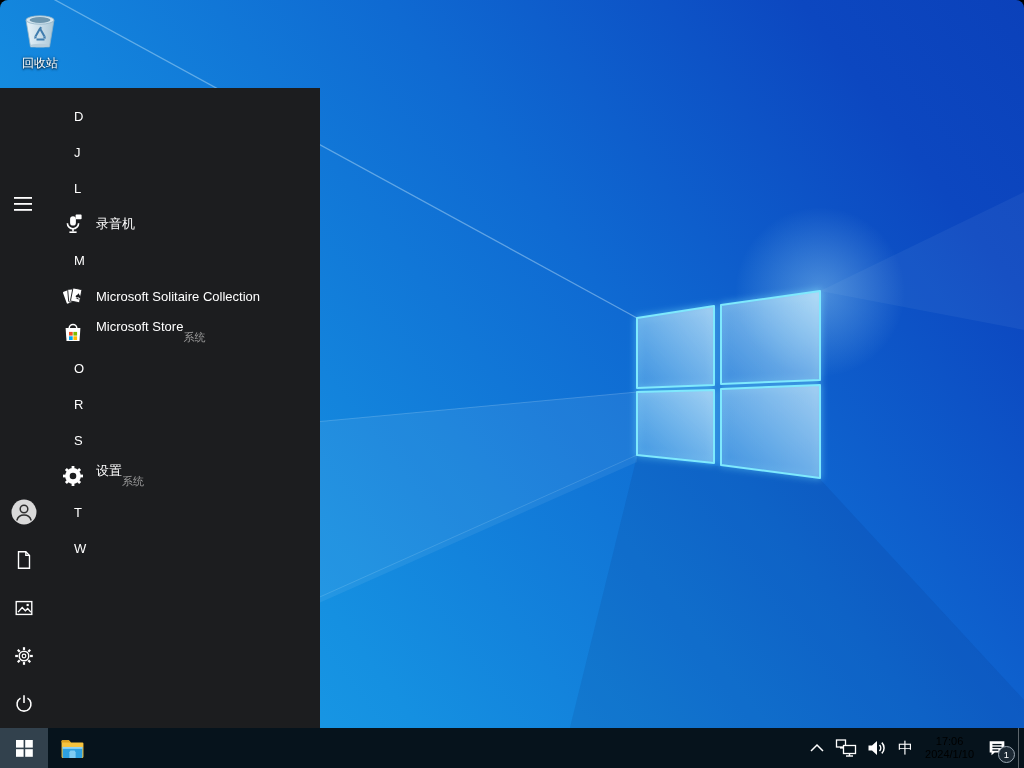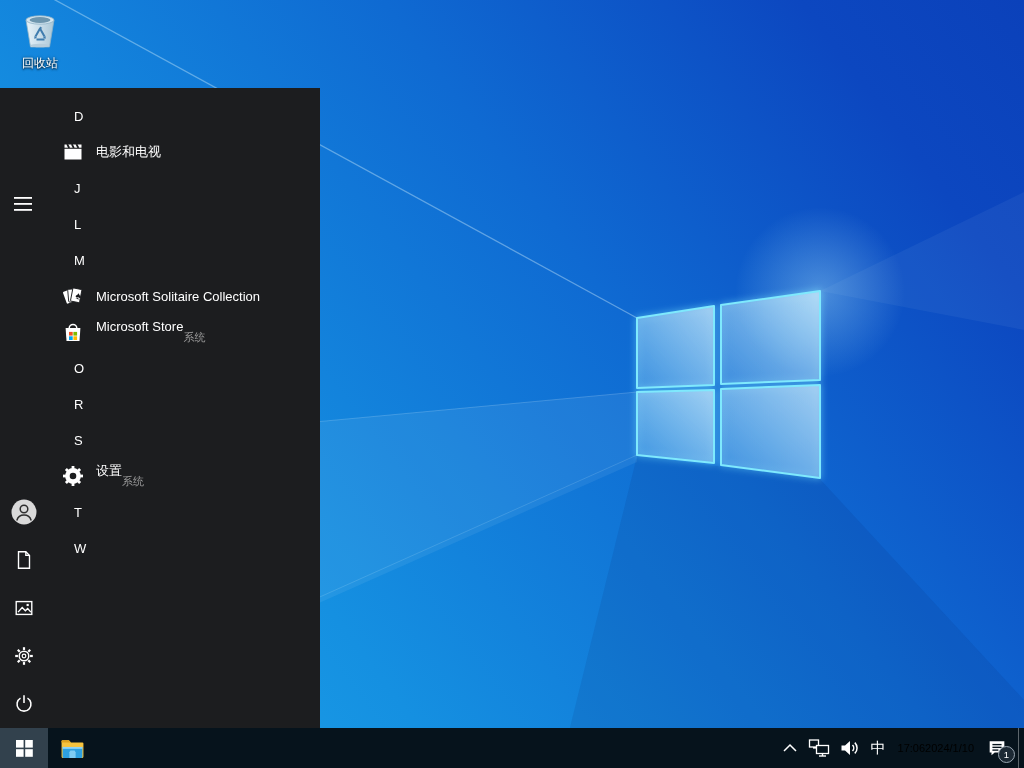--- a/index.html
+++ b/index.html
@@ -2,21 +2,21 @@
 <html><head>
 <meta charset="utf-8">
 <style>
   html,body{margin:0;padding:0;background:#000;}
   .screen{position:relative;width:1024px;height:768px;overflow:hidden;
           font-family:"Liberation Sans","DejaVu Sans",sans-serif;
           -webkit-font-smoothing:antialiased;}
 
   
   .desktop{position:absolute;inset:0;
-    background:linear-gradient(53deg,#1fa9ec 0%,#1590e1 28%,#0f6ad2 60%,#0c47c0 86%,#0b41ba 100%);}
+    background:linear-gradient(53deg,#1fa9ec 0%,#1590e1 28%,#0f6ad2 60%,#0c47c0 86%,#0b41ba 100%);border-radius:8px;}
   .wallpaper{position:absolute;inset:0;}
 
   
   .recycle-bin{position:absolute;left:12px;top:8px;width:56px;text-align:center;cursor:default;}
   .rb-label{margin-top:1px;font-size:12px;color:#fff;
             text-shadow:0 1px 2px rgba(0,0,0,.85),0 0 3px rgba(0,0,0,.6);}
 
   
   .start-menu{position:absolute;left:0;top:88px;width:320px;height:640px;
               background:#1c1d1f;z-index:5;overflow:hidden;}
@@ -38,21 +38,21 @@
   
   .taskbar{position:absolute;left:0;bottom:0;width:1024px;height:40px;background:#06131c;
            display:flex;align-items:stretch;z-index:10;}
   .start-button{width:48px;display:flex;align-items:center;justify-content:center;
                 background:#32414d;cursor:pointer;}
   .task-btn{width:48px;display:flex;align-items:center;justify-content:center;cursor:pointer;}
   .tray{margin-left:auto;display:flex;align-items:center;height:100%;}
   .tray-item{height:100%;display:flex;align-items:center;justify-content:center;
              padding:0 5px;cursor:pointer;color:#fff;}
   .ime{font-size:15px;line-height:40px;}
-  .clock{display:flex;flex-direction:row;align-items:center;justify-content:center;
+  .clock{display:flex;flex-direction:column;align-items:center;justify-content:center;
          font-size:11px;line-height:13px;padding:0 7px;}
   .action{position:relative;padding-right:10px;}
   .badge{position:absolute;right:3px;bottom:5px;width:15px;height:15px;border-radius:50%;
          background:#1c2934;border:1px solid #9aa7b2;color:#fff;font-size:9.5px;
          display:flex;align-items:center;justify-content:center;}
   .show-desktop{width:5px;height:100%;border-left:1px solid rgba(255,255,255,.35);cursor:pointer;}
 </style>
 </head>
 <body>
 
@@ -174,44 +174,42 @@
           </svg>
       </div>
     </div>
 
     <div class="menu-list">
 
       <div class="row letter-row">
           <span>D</span>
         </div>
 
+
+      <div class="row letter-row">
+          <span>J</span>
+        </div>
+
+
+      <div class="row letter-row">
+          <span>L</span>
+        </div>
+
       <div class="row app-row">
         <span class="app-icon">
           <svg width="24" height="24" viewBox="0 0 24 24">
-              <path d="M3.5,4.5 h17 v3.2 h-17 Z" fill="#fff"></path>
-              <g stroke="#1c1d1f" stroke-width="1.8">
-                <line x1="6.2" y1="4.2" x2="8.2" y2="8"></line>
-                <line x1="10.8" y1="4.2" x2="12.8" y2="8"></line>
-                <line x1="15.4" y1="4.2" x2="17.4" y2="8"></line>
-              </g>
-              <rect x="3.5" y="8.8" width="17" height="10.7" fill="#fff"></rect>
+              <rect x="9.1" y="4.2" width="5.8" height="9.4" rx="2.9" fill="#fff"></rect>
+              <path d="M6.4,11.2 a5.6,5.6 0 0 0 11.2,0" fill="none" stroke="#fff" stroke-width="1.6"></path>
+              <line x1="12" y1="17" x2="12" y2="19.6" stroke="#fff" stroke-width="1.6"></line>
+              <line x1="8.4" y1="20.2" x2="15.6" y2="20.2" stroke="#fff" stroke-width="1.6"></line>
+              <rect x="14.6" y="2.6" width="6" height="4.6" rx="0.8" fill="#fff"></rect>
             </svg>
         </span>
-        <span class="app-label">电影和电视</span>
-      </div>
-
-      <div class="row letter-row">
-          <span>J</span>
-        </div>
-
-
-      <div class="row letter-row">
-          <span>L</span>
-        </div>
-
+        <span class="app-label">录音机</span>
+      </div>
 
       <div class="row letter-row">
           <span>M</span>
         </div>
 
       <div class="row app-row">
         <span class="app-icon">
           <svg width="24" height="24" viewBox="0 0 24 24">
               <rect x="3.6" y="6.2" width="8.6" height="12.6" rx="1" fill="#fff" transform="rotate(-20 7.9 12.5)"></rect>
               <rect x="7.2" y="5" width="8.8" height="12.8" rx="1" fill="#fff" stroke="#1c1d1f" stroke-width="0.9" transform="rotate(-5 11.6 11.4)"></rect>

